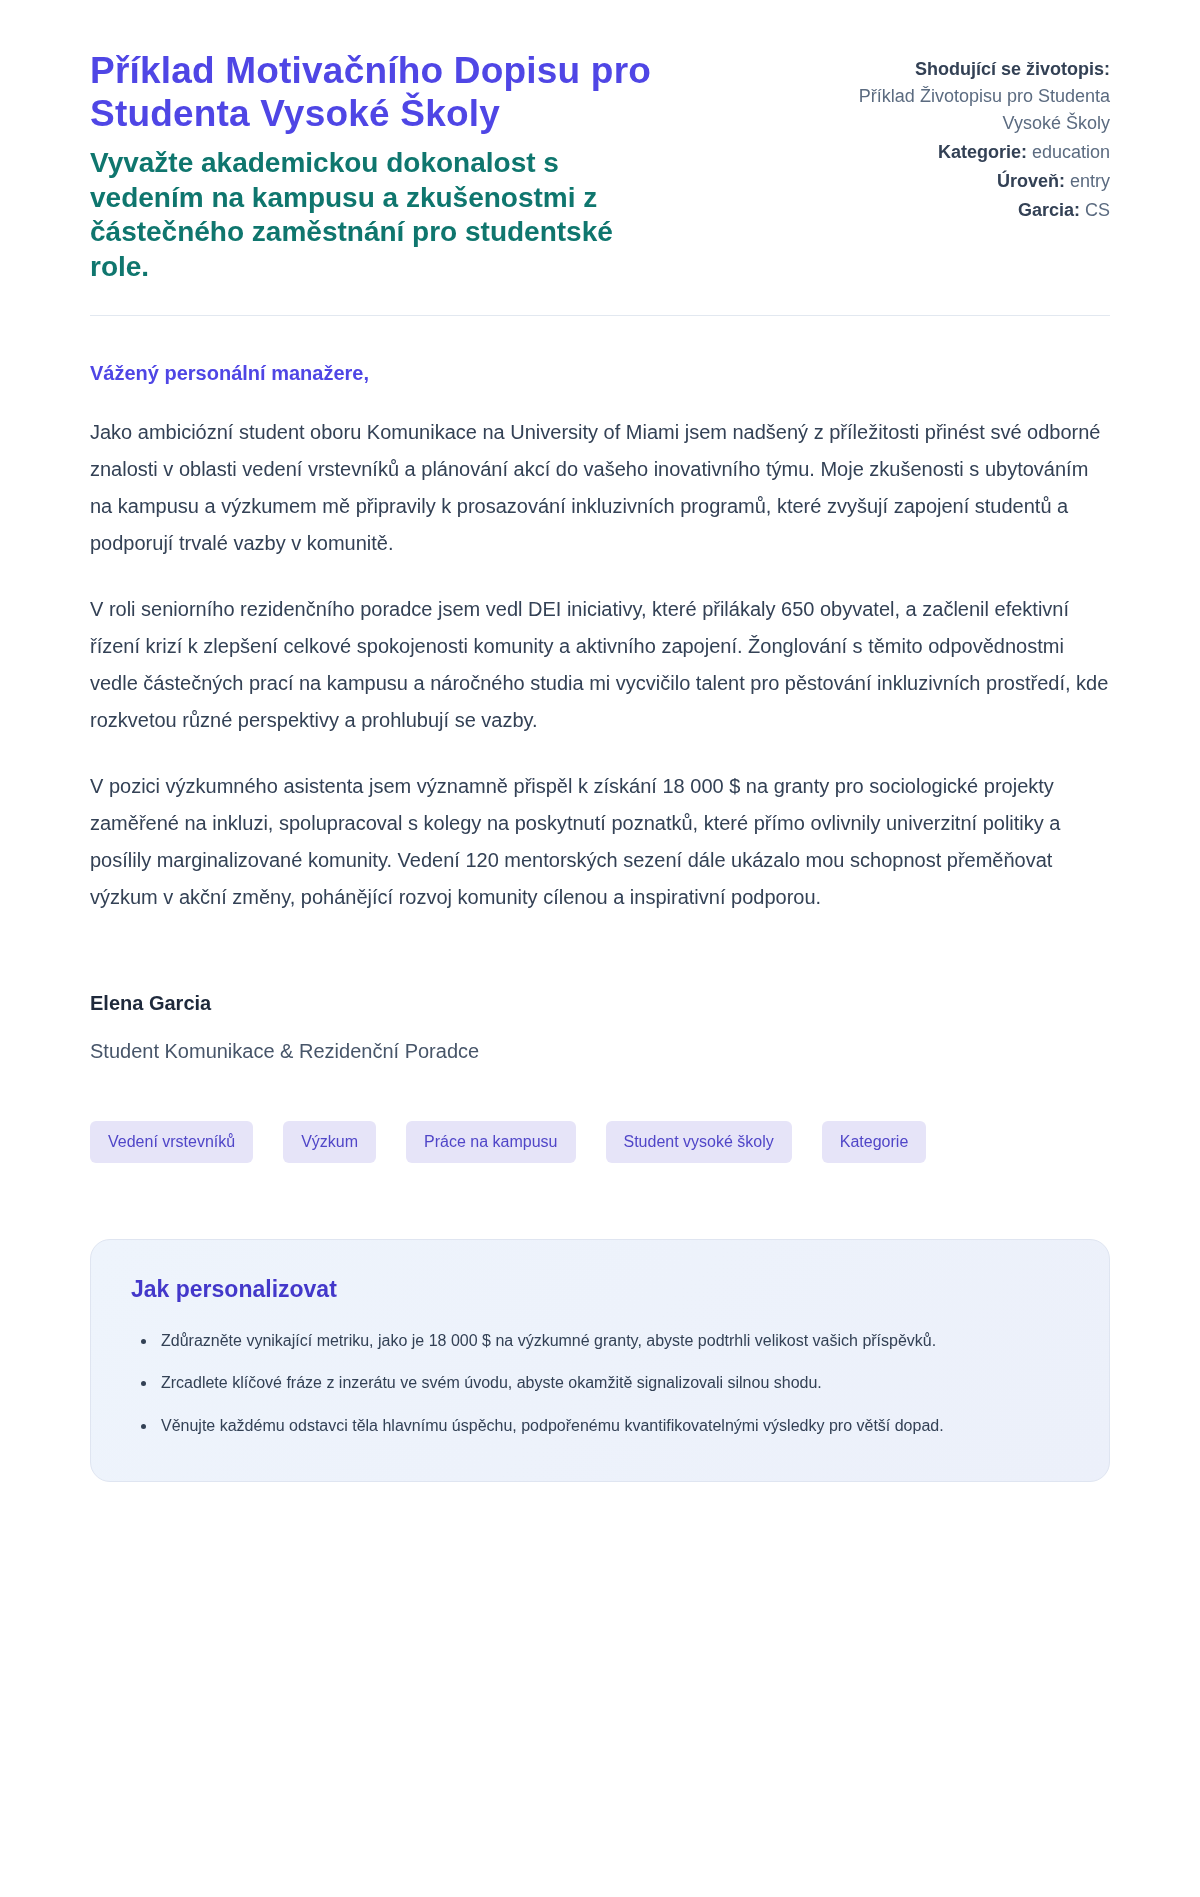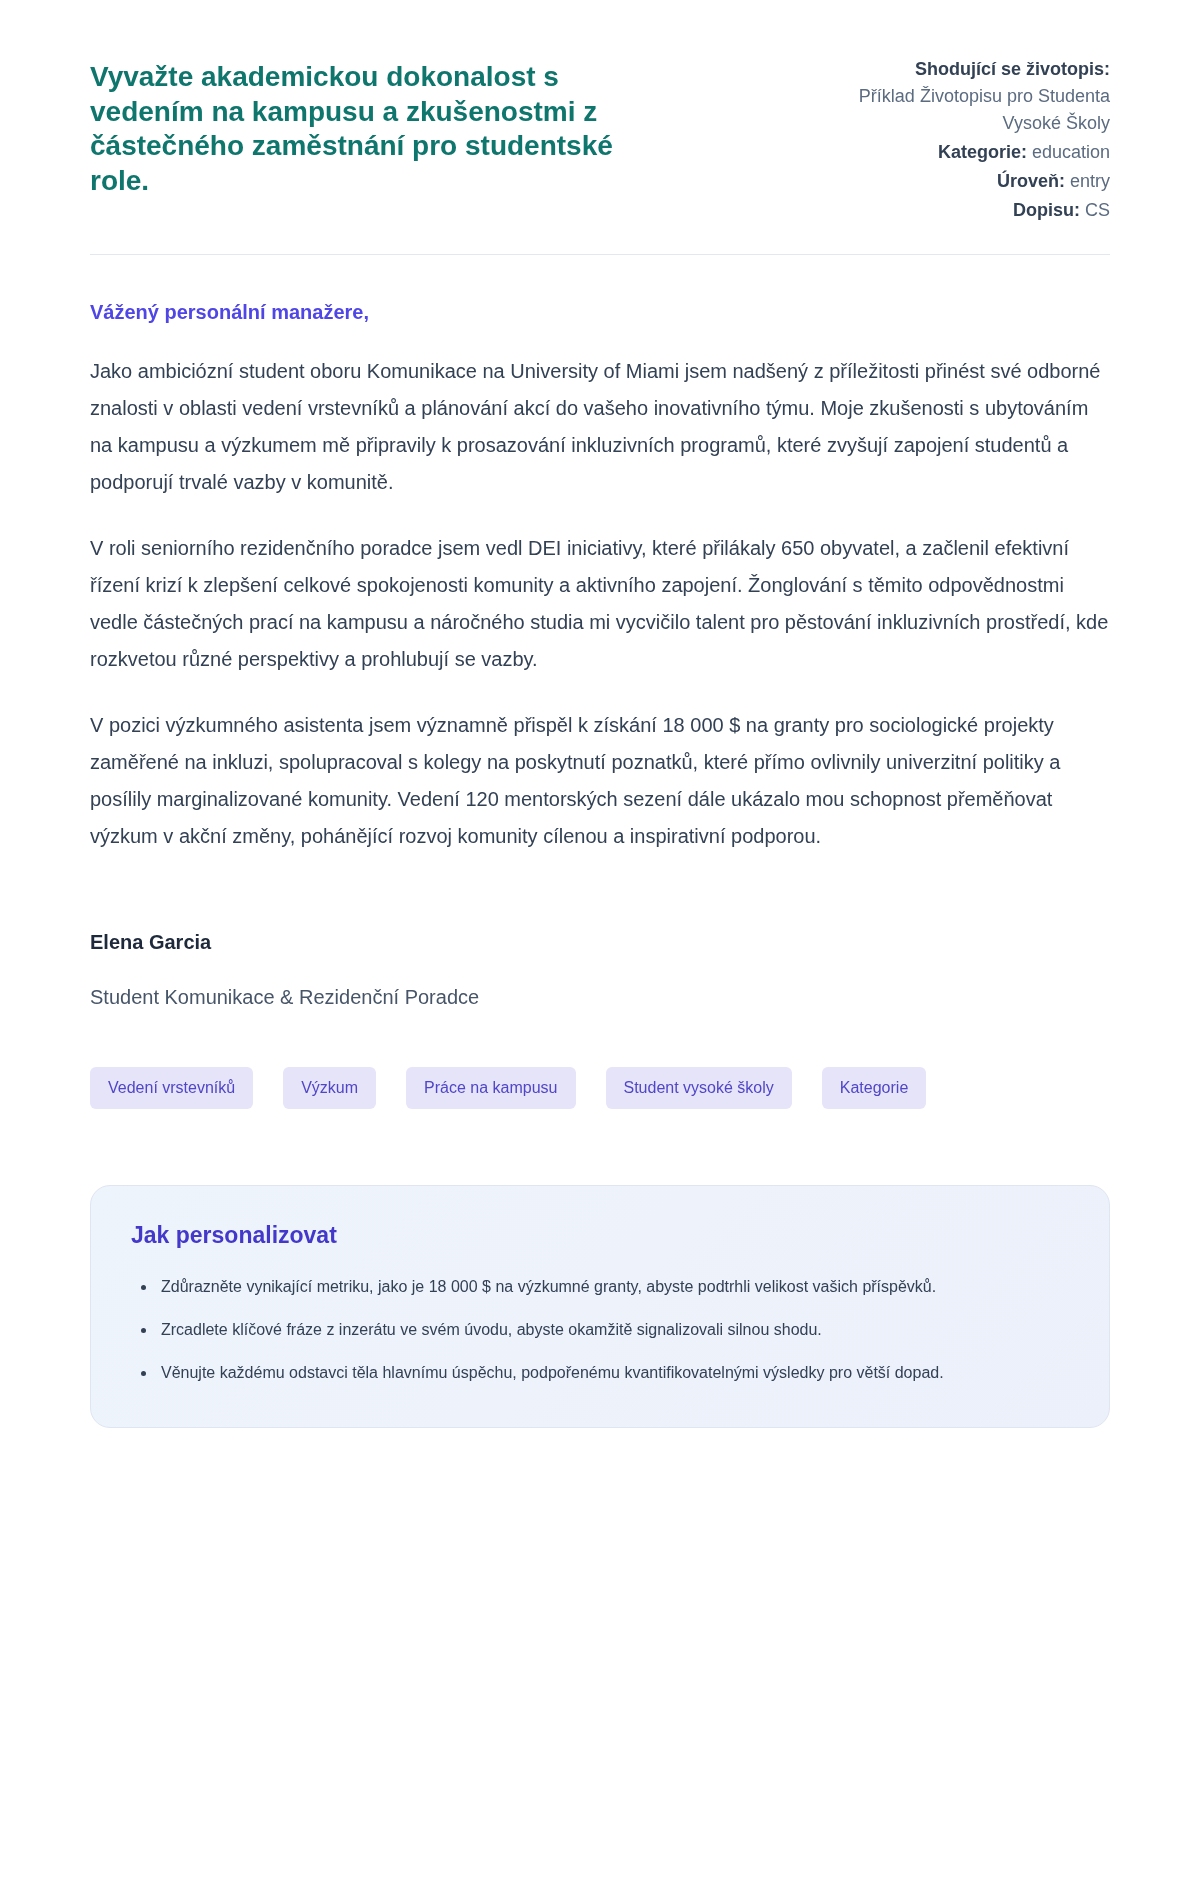--- a/index.html
+++ b/index.html
@@ -61,21 +61,21 @@
     line-height: 1.85;
     color: #334155;
   }
   .sig-name {
     margin-top: 76px;
     font-size: 20px;
     font-weight: 700;
     color: #1e293b;
   }
   .sig-title {
-    margin-top: 32px;
+    margin-top: 25px;
     font-size: 20px;
     color: #475569;
   }
 
   
   .tags {
     margin-top: 58px;
     display: flex;
     flex-wrap: wrap;
     gap: 30px;
@@ -118,37 +118,38 @@
   }
   .tips-list li:last-child { margin-bottom: 0; }
 </style>
 </head>
 <body>
 
 <div class="page">
 
   <header class="header">
     <div class="header-left">
+      <h1 class="title">Příklad Motivačního Dopisu pro Studenta Vysoké Školy</h1>
       <p class="subtitle">Vyvažte akademickou dokonalost s vedením na kampusu a zkušenostmi z částečného zaměstnání pro studentské role.</p>
     </div>
     <aside class="meta">
       <div class="meta-block">
         <div class="meta-label">Shodující se životopis:</div>
         <div class="meta-value">Příklad Životopisu pro Studenta Vysoké Školy</div>
       </div>
       <div class="meta-row">
         <span class="meta-label">Kategorie:</span>
         <span class="meta-value">education</span>
       </div>
       <div class="meta-row">
         <span class="meta-label">Úroveň:</span>
         <span class="meta-value">entry</span>
       </div>
       <div class="meta-row">
-        <span class="meta-label">Dopisu:</span>
+        <span class="meta-label">Garcia:</span>
         <span class="meta-value">CS</span>
       </div>
     </aside>
   </header>
 
   <hr class="divider">
 
   <section class="letter">
     <p class="greeting">Vážený personální manažere,</p>
     <p class="para">Jako ambiciózní student oboru Komunikace na University of Miami jsem nadšený z příležitosti přinést své odborné znalosti v oblasti vedení vrstevníků a plánování akcí do vašeho inovativního týmu. Moje zkušenosti s ubytováním na kampusu a výzkumem mě připravily k prosazování inkluzivních programů, které zvyšují zapojení studentů a podporují trvalé vazby v komunitě.</p>

